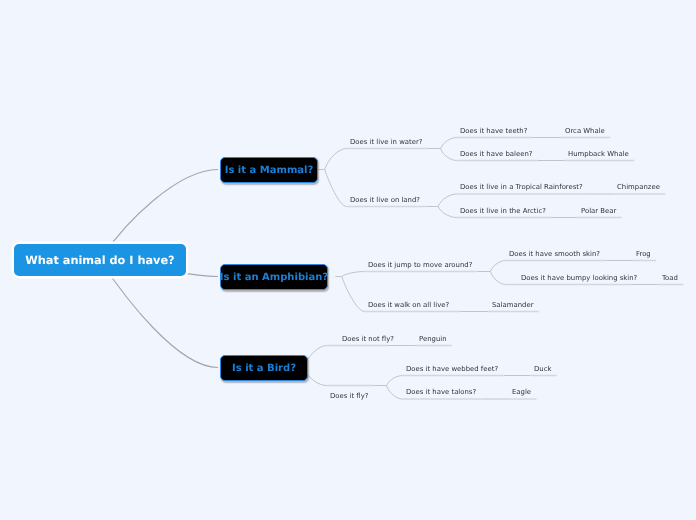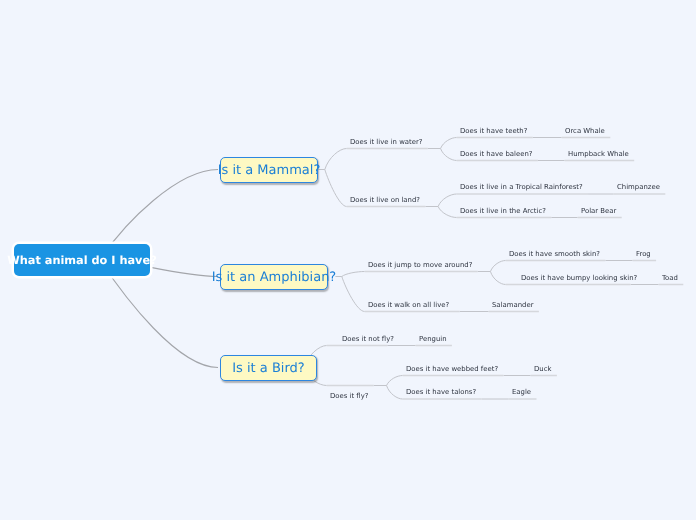--- a/index.html
+++ b/index.html
@@ -9,21 +9,21 @@
        -webkit-font-smoothing:antialiased;text-rendering:geometricPrecision;}
   #stage{position:relative;width:696px;height:520px;}
   #links{position:absolute;left:0;top:0;}
   #links .rc{fill:none;stroke:#a3a5aa;stroke-width:1.1;}
   #links .cn{fill:none;stroke:#c2c4ca;stroke-width:1;}
   #links .sg{fill:none;stroke:#d5d7dc;stroke-width:1.5;}
   .node{position:absolute;box-sizing:border-box;display:flex;align-items:center;
         justify-content:center;white-space:nowrap;}
   .root{background:#1a94e3;color:#fff;font-weight:bold;font-size:11.3px;
         border-radius:5px;box-shadow:0 0 0 2.5px #fff;}
-  .bnode{background:#fef9c3;padding-top:2px;color:#1b7fd6;font-weight:normal;font-size:13px;
+  .bnode{background:#000000;padding-top:2px;color:#1b7fd6;font-weight:bold;font-size:10px;
          border:1.8px solid #2d86e0;border-radius:5px;
          box-shadow:1px 1.5px 1.5px rgba(0,0,0,.28);}
   .lbl{position:absolute;font-size:6.9px;color:#2e3440;white-space:nowrap;line-height:1;}
 </style>
 </head>
 <body>
 
 <div id="stage">
 <svg id="links" viewBox="0 0 696 520" width="696" height="520" shape-rendering="geometricPrecision">
   <path class="rc" d="M100.0 260.0C125.0 222.0 178.0 169.5 218.0 169.5"></path>
@@ -79,25 +79,25 @@
   <path class="sg" d="M488.6 311.5L538.9 311.5"></path>
   <path class="sg" d="M326.6 345.5L387.3 345.5"></path>
   <path class="sg" d="M415.6 345.5L451.9 345.5"></path>
   <path class="sg" d="M326.6 385.5L373.8 385.5"></path>
   <path class="sg" d="M402.6 375.5L503.5 375.5"></path>
   <path class="sg" d="M530.6 375.5L556.9 375.5"></path>
   <path class="sg" d="M402.6 399.0L481.5 399.0"></path>
   <path class="sg" d="M508.6 399.0L536.5 399.0"></path>
 </svg>
 
-<div class="node root" style="left:14px;top:244px;width:136px;height:32px;">What animal do I have?</div>
+<div class="node root" style="left:14px;top:244px;width:172px;height:32px;">What animal do I have?</div>
 
 <div class="node bnode" style="left:220px;top:156.9px;width:98px;height:25.8px;">Is it a Mammal?</div>
 <div class="node bnode" style="left:220px;top:263.9px;width:108px;height:25.8px;">Is it an Amphibian?</div>
-<div class="node bnode" style="left:220px;top:354.9px;width:97px;height:25.8px;">Is it a Bird?</div>
+<div class="node bnode" style="left:220px;top:354.9px;width:88px;height:25.8px;">Is it a Bird?</div>
 
 <div class="lbl" style="left:350.0px;top:138.9px;">Does it live in water?</div>
 <div class="lbl" style="left:460.0px;top:127.9px;">Does it have teeth?</div>
 <div class="lbl" style="left:565.0px;top:127.9px;">Orca Whale</div>
 <div class="lbl" style="left:460.0px;top:150.9px;">Does it have baleen?</div>
 <div class="lbl" style="left:568.0px;top:150.9px;">Humpback Whale</div>
 <div class="lbl" style="left:350.0px;top:196.9px;">Does it live on land?</div>
 <div class="lbl" style="left:460.0px;top:184.4px;">Does it live in a Tropical Rainforest?</div>
 <div class="lbl" style="left:617.0px;top:184.4px;">Chimpanzee</div>
 <div class="lbl" style="left:460.0px;top:207.9px;">Does it live in the Arctic?</div>

